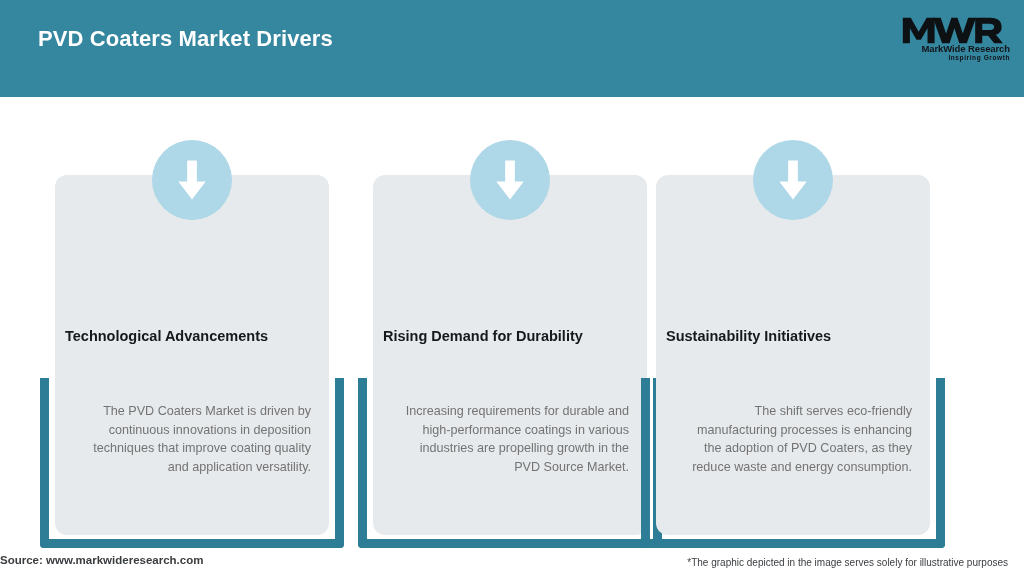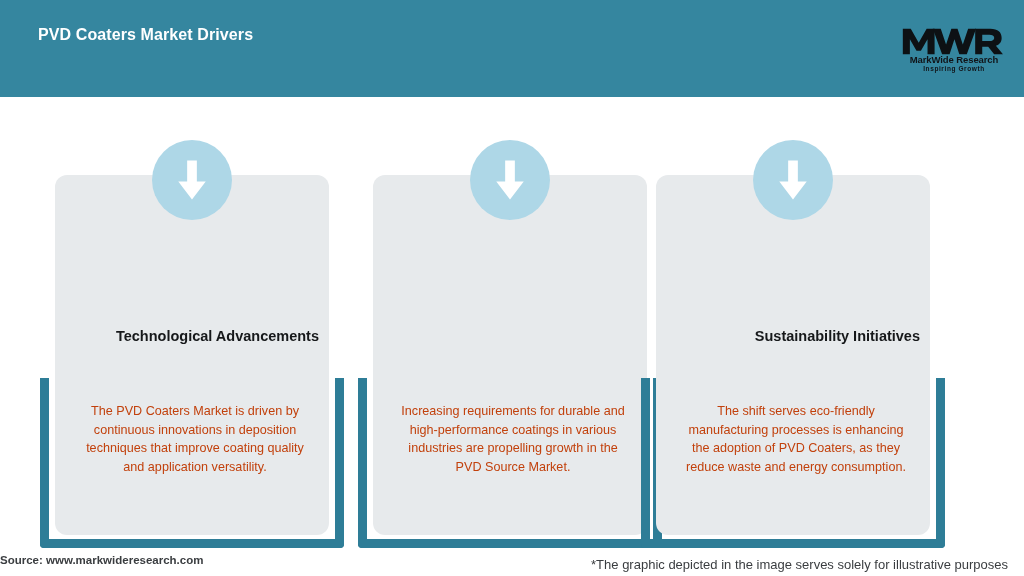--- a/index.html
+++ b/index.html
@@ -21,36 +21,36 @@
     left: 0;
     top: 0;
     width: 1024px;
     height: 97px;
     background: #35869f;
   }
   .header-title {
     position: absolute;
     left: 38px;
     top: 26px;
-    font-size: 16px;
+    font-size: 22px;
     font-weight: bold;
     color: #ffffff;
     letter-spacing: 0.1px;
     white-space: nowrap;
     text-align: center;
   }
 
   
   .logo {
     position: absolute;
     right: 14px;
-    top: 26px;
+    top: 15px;
     width: 112px;
     height: 52px;
-    text-align: center;
+    text-align: right;
   }
   .logo-mark {
     display: block;
     width: 100%;
     height: 30px;
   }
   .logo-name {
     display: block;
     font-size: 9.5px;
     font-weight: bold;
@@ -125,54 +125,54 @@
     justify-content: center;
     z-index: 3;
   }
   .card-icon svg { display: block; }
 
   .card-title {
     position: absolute;
     left: 10px;
     right: 10px;
     top: 152px;
-    text-align: right;
+    text-align: left;
     font-size: 14.5px;
     font-weight: bold;
     color: #16181a;
     line-height: 1.25;
   }
 
   .card-body {
     position: absolute;
     left: 24px;
     right: 18px;
     top: 227px;
     font-size: 12.6px;
-    color: #c2410c;
+    color: #737373;
     line-height: 1.48;
-    text-align: center;
+    text-align: right;
   }
 
   
   .footer-source {
     position: absolute;
     left: 0;
     top: 554px;
     width: 1024px;
     text-align: left;
     font-size: 11.5px;
     font-weight: bold;
     color: #3a3d40;
   }
   .footer-note {
     position: absolute;
     right: 16px;
     top: 557px;
-    font-size: 13px;
+    font-size: 10px;
     color: #3a3d40;
     white-space: nowrap;
   }
 </style>
 </head>
 <body>
 
 <div class="header">
   <div class="header-title">PVD Coaters Market Drivers</div>
 
@@ -205,20 +205,21 @@
     <div class="card-icon">
       <svg viewBox="0 0 44 52" width="36" height="42" aria-hidden="true">
         <path d="M16 2 L28 2 L28 28 L39 28 L22 50 L5 28 L16 28 Z" fill="#ffffff"></path>
       </svg>
     </div>
   </div>
 
   <div class="card-wrap c1">
     <div class="bracket"></div>
     <div class="card">
+      <div class="card-title">Rising Demand for Durability</div>
       <div class="card-body">Increasing requirements for durable and high-performance coatings in various industries are propelling growth in the PVD Source Market.</div>
     </div>
     <div class="card-icon">
       <svg viewBox="0 0 44 52" width="36" height="42" aria-hidden="true">
         <path d="M16 2 L28 2 L28 28 L39 28 L22 50 L5 28 L16 28 Z" fill="#ffffff"></path>
       </svg>
     </div>
   </div>
 
   <div class="card-wrap c2">

